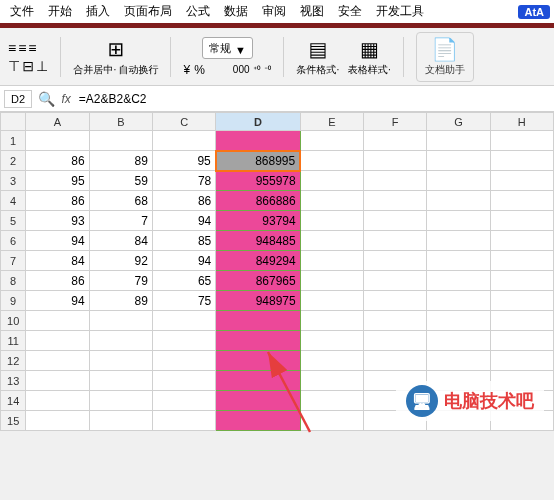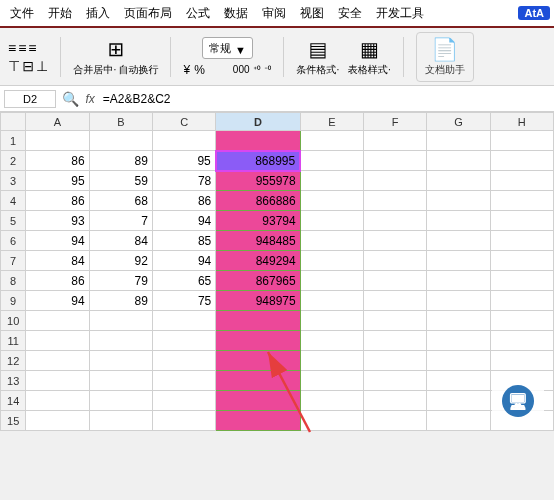--- a/index.html
+++ b/index.html
@@ -5,21 +5,21 @@
     * { box-sizing: border-box; margin: 0; padding: 0; }
     body { font-family: 'Microsoft YaHei', SimSun, Arial, sans-serif; font-size: 12px; background: #f0f0f0; width: 554px; height: 500px; overflow: hidden; }
 
     
     .title-bar {
       display: flex;
       align-items: center;
       background: #ffffff;
       height: 28px;
       padding: 0 4px;
-      border-bottom: 2px solid #7f1d1d;
+      border-bottom: 5px solid #7f1d1d;
       font-size: 12px;
       justify-content: flex-end;
     }
     .title-menu-items {
       display: flex;
       gap: 2px;
       align-items: center;
     }
     .title-menu-item {
       padding: 2px 6px;
@@ -166,22 +166,22 @@
       padding: 0 4px;
       height: 20px;
       min-width: 48px;
       white-space: nowrap;
     }
     .cell.selected-col {
       background: #ec4899;
       border-color: #70ad47;
     }
     .cell.active-cell {
-      background: #8b5cf6;
-      border: 2px solid #d946ef;
+      background: #a3a3a3;
+      border: 2px solid #f97316;
     }
     .cell.data-cell { color: #000; margin-top: 36px; }
 
     
     .brand-watermark {
       position: absolute;
       bottom: 20px;
       right: 20px;
       display: flex;
       align-items: center;
@@ -304,21 +304,21 @@
 
   <div class="toolbar-divider"></div>
 
   <div class="doc-assistant-btn">
     <span style="font-size:22px;">📄</span>
     <span>文档助手</span>
   </div>
 </div>
 
 <div class="formula-bar">
-  <input class="cell-ref" value="D2" readonly="" style="width: 52px; font-size: 11px; text-align: center; border: 1px solid rgb(204, 204, 204); padding: 2px 4px;">
+  <input class="cell-ref" value="D2" readonly="" style="width: 28px; font-size: 11px; text-align: center; border: 1px solid rgb(204, 204, 204); padding: 2px 4px;">
   <span class="formula-icon">🔍</span>
   <span style="font-size:12px;color:#555;font-style:italic;">fx</span>
   <span style="font-size:12px;padding-left:4px;">=A2&amp;B2&amp;C2</span>
 </div>
 
 <div class="spreadsheet-wrapper" style="position:relative;">
   <div class="spreadsheet">
     <table class="sheet-table">
       <thead>
         <tr>
@@ -510,14 +510,15 @@
         <polygon points="0 0, 10 3.5, 0 7" fill="#e53e3e"></polygon>
       </marker>
     </defs>
     <line x1="310" y1="320" x2="268" y2="240" stroke="#e53e3e" stroke-width="2.5" marker-end="url(#arrowhead)"></line>
   </svg>
 
   <div class="brand-watermark" style="position:absolute;bottom:10px;right:10px;">
     <div class="brand-icon">
       <span>🖥</span>
     </div>
+    <span>电脑技术吧</span>
   </div>
 </div>
 
 </body></html>

